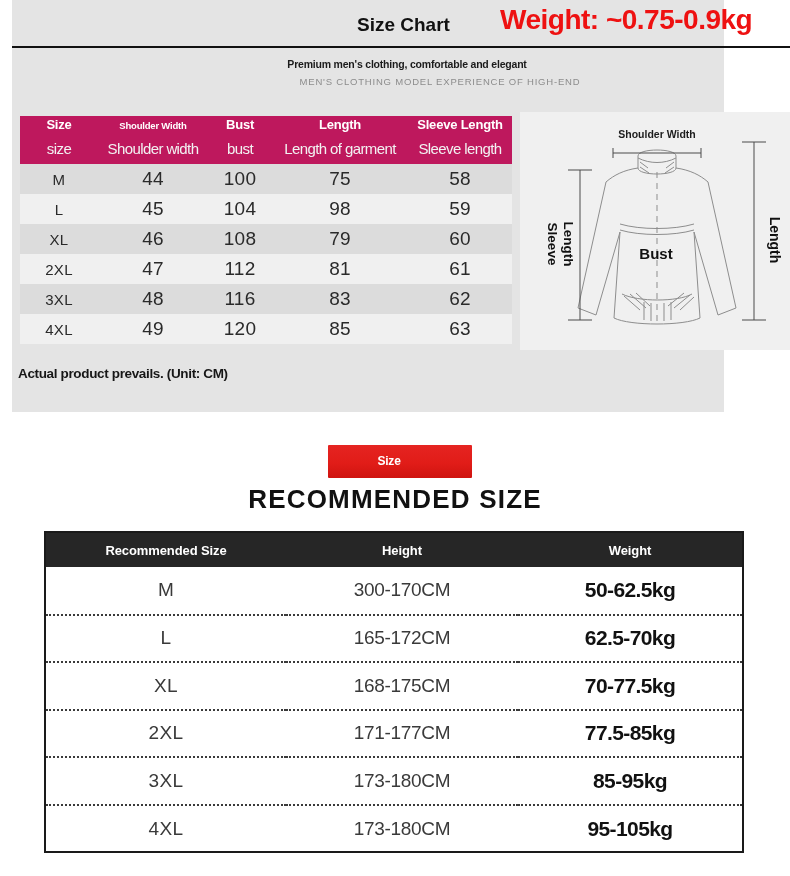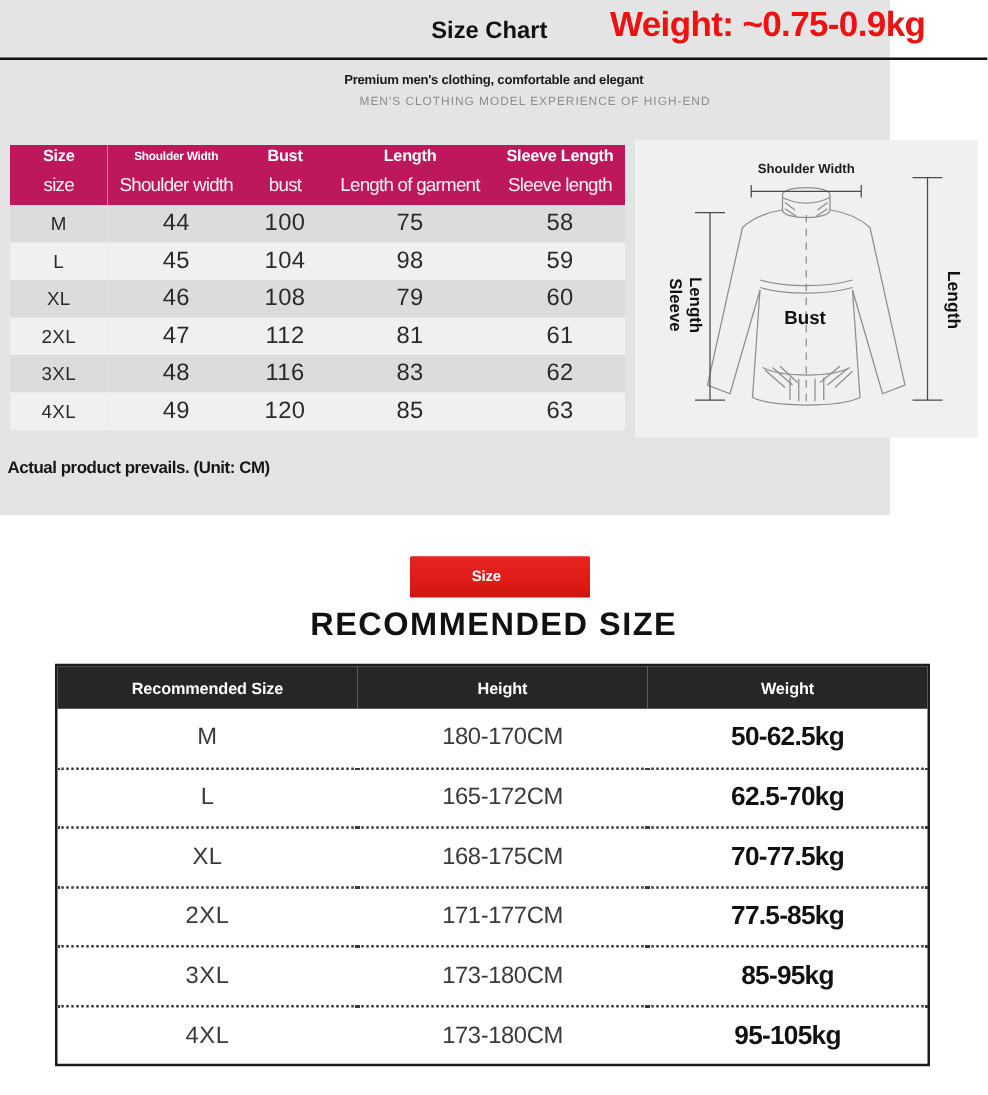--- a/index.html
+++ b/index.html
@@ -11,21 +11,21 @@
     width: 790px;
     height: 876px;
     font-family: "Liberation Sans", sans-serif;
     overflow: hidden;
     position: relative;
   }
 
   
   .top-section {
     position: absolute;
-    left: 0; top: 0;
+    left: 12px; top: 0;
     width: 712px;
     height: 412px;
     background: #e4e4e4;
   }
 
   .title-band {
     position: absolute;
     left: 0; top: 0;
     width: 790px;
     height: 48px;
@@ -421,21 +421,21 @@
     <thead>
       <tr class="rec-head-row">
         <th>Recommended Size</th>
         <th>Height</th>
         <th>Weight</th>
       </tr>
     </thead>
     <tbody>
       <tr>
         <td class="cell-size">M</td>
-        <td class="cell-height">180-170CM</td>
+        <td class="cell-height">300-170CM</td>
         <td class="cell-weight">50-62.5kg</td>
       </tr>
       <tr>
         <td class="cell-size">L</td>
         <td class="cell-height">165-172CM</td>
         <td class="cell-weight">62.5-70kg</td>
       </tr>
       <tr>
         <td class="cell-size">XL</td>
         <td class="cell-height">168-175CM</td>

